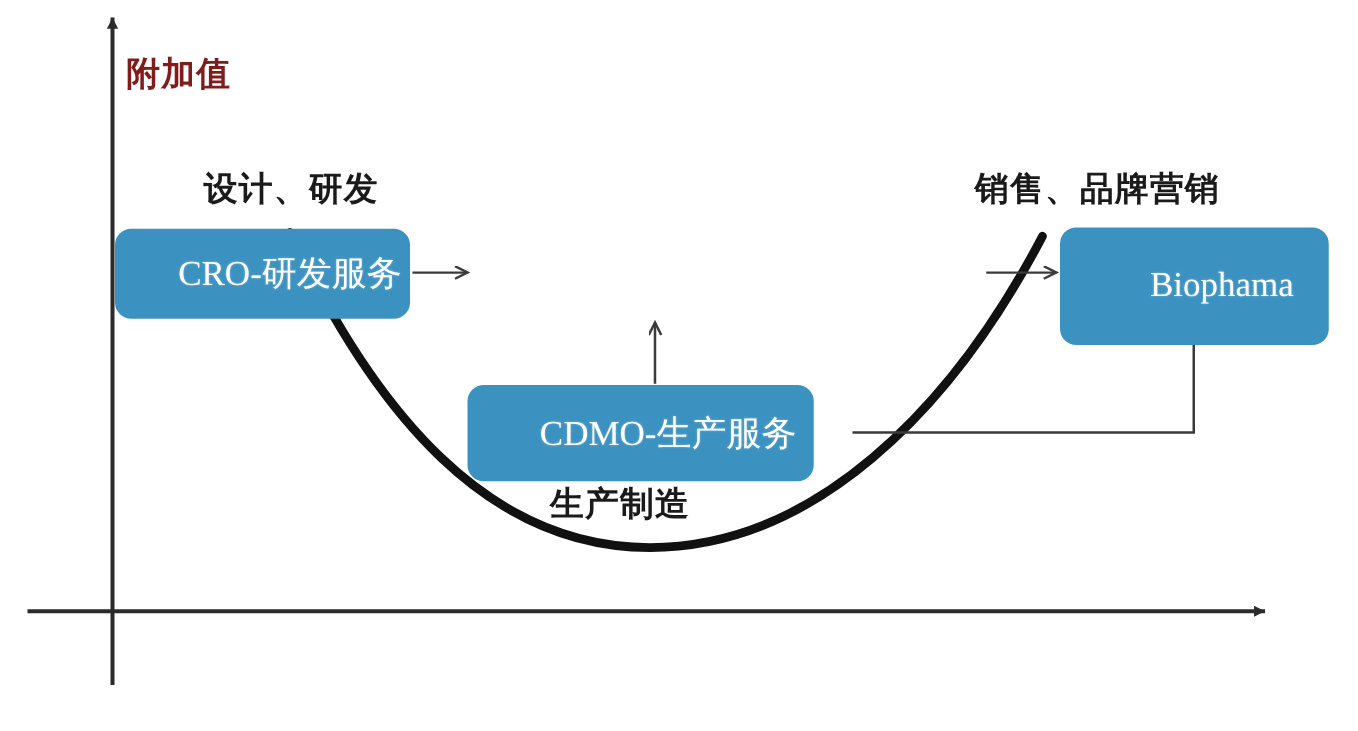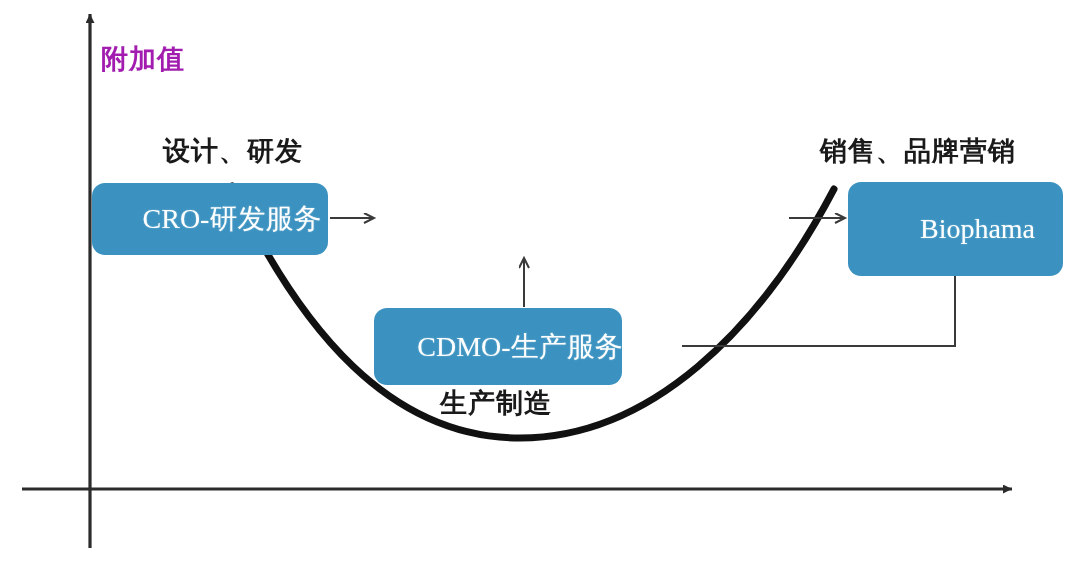--- a/index.html
+++ b/index.html
@@ -63,27 +63,27 @@
   }
   #box-biotech {
     left: 378px; top: 181px;  width: 409px; height: 74px;
     font-size: 28px;
   }
   #box-biophama {
     left: 848px; top: 182px;  width: 215px; height: 94px;
     font-size: 28px;
   }
   #box-cdmo {
-    left: 374px; top: 308px;  width: 248px; height: 77px;
+    left: 374px; top: 308px;  width: 277px; height: 77px;
     font-size: 28px;
   }
   #label-yaxis   { left: 101px; top: 41px; }
   #label-xaxis   { left: 918px; top: 530px; }
   #label-design  { left: 163px; top: 133px; }
-  #label-sales   { left: 820px; top: 133px; }
+  #label-sales   { left: 780px; top: 133px; }
   #label-mfg     { left: 440px; top: 385px; }
 </style>
 </head>
 <body>
 
 <div id="canvas" style="background: rgb(255, 255, 255);">
 
   <svg id="vector-layer" viewBox="0 0 1086 585" xmlns="http://www.w3.org/2000/svg">
     <defs>
       <marker id="arrowOpen" markerWidth="14" markerHeight="14" refX="11" refY="5" orient="auto" markerUnits="userSpaceOnUse">
@@ -115,21 +115,21 @@
       <line x1="789" y1="218" x2="845" y2="218" stroke="#3a3a3a" stroke-width="1.8" marker-end="url(#arrowOpen)"></line>
     </g>
     <g>
       <line x1="524" y1="307" x2="524" y2="258" stroke="#3a3a3a" stroke-width="2" marker-end="url(#arrowOpenUp)"></line>
     </g>
     <g>
       <path d="M 682 346 L 955 346 L 955 262" fill="none" stroke="#3a3a3a" stroke-width="2" marker-end="url(#arrowOpenUp)"></path>
     </g>
   </svg>
 
-  <div class="axis-label" id="label-yaxis" style="color: #a21caf;">附加值</div>
+  <div class="axis-label" id="label-yaxis" style="color: #7f1d1d;">附加值</div>
 
 
   <div class="stage-label" id="label-mfg" style="color: rgb(26, 26, 26);">生产制造</div>
 
   <div class="stage-label" id="label-design" style="color: rgb(26, 26, 26);">设计、研发</div>
 
   <div class="stage-label" id="label-sales" style="color: rgb(26, 26, 26);">销售、品牌营销</div>
 
   <div class="node-box" id="box-cro" style="background: rgb(59, 146, 192); color: rgb(255, 255, 255);">CRO-研发服务</div>
 

